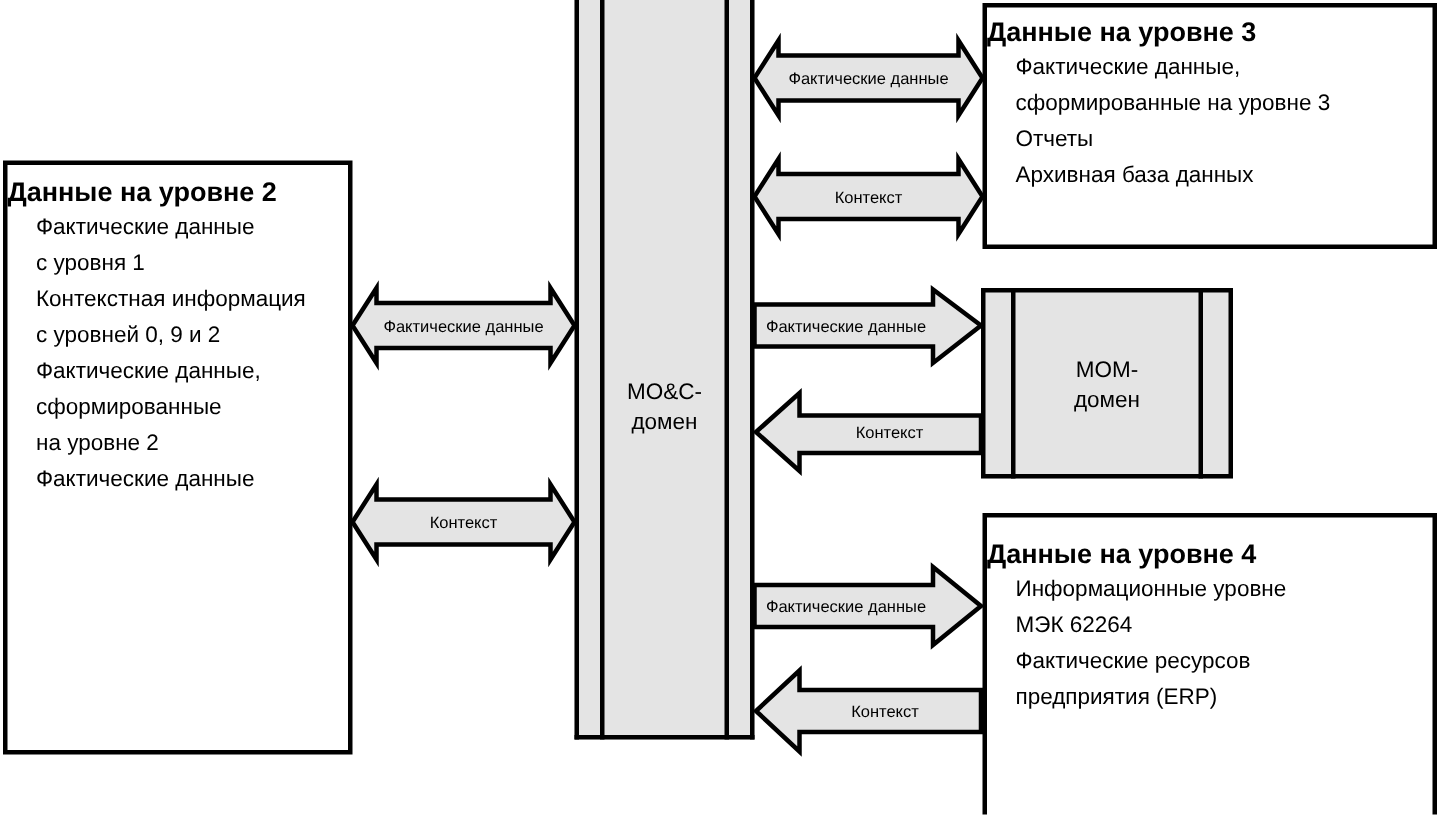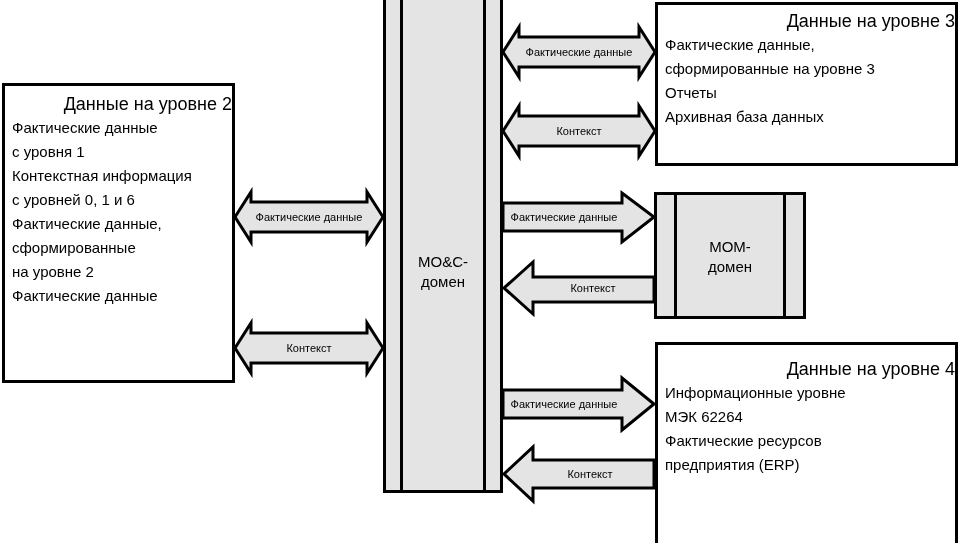--- a/index.html
+++ b/index.html
@@ -1,35 +1,35 @@
 <!DOCTYPE html>
 <html><head>
 <meta charset="utf-8">
 <style>
   html, body { margin:0; padding:0; background:#ffffff; }
   body { width:960px; height:543px; position:relative; overflow:hidden;
          font-family:"Liberation Sans", sans-serif; color:#000; }
   .box { position:absolute; border:3px solid #000; background:#fff; box-sizing:border-box; }
-  .box .title { text-align:right; font-size:18px; line-height:24px; margin-top:6px; }
-  .box .line { font-size:15px; line-height:24px; padding-left:7px; white-space:nowrap; }
+  .box .title { text-align:left; font-size:18px; line-height:24px; margin-top:6px;font-weight:bold; }
+  .box .line { font-size:15px; line-height:24px; padding-left:7px; white-space:nowrap;margin-left:12px; }
   .domain { position:absolute; background:#e4e4e4; border:3px solid #000; box-sizing:border-box; }
   .domain .inner { position:absolute; top:-3px; bottom:-3px; border-left:3px solid #000; border-right:3px solid #000; }
   .domain .label { position:absolute; left:0; right:0; text-align:center; font-size:15px; line-height:20px; }
   svg.arrows { position:absolute; left:0; top:0; }
   .albl { font-family:"Liberation Sans", sans-serif; font-size:11px; }
 </style>
 </head>
 <body>
 
-<div class="box" style="left:2px; top:83px; width:233px; height:300px;">
+<div class="box" style="left:2px; top:107px; width:233px; height:396px;">
   <div class="title">Данные на уровне 2</div>
   <div class="line">Фактические данные</div>
   <div class="line">с уровня 1</div>
   <div class="line">Контекстная информация</div>
-  <div class="line">с уровней 0, 1 и 6</div>
+  <div class="line">с уровней 0, 9 и 2</div>
   <div class="line">Фактические данные,</div>
   <div class="line">сформированные</div>
   <div class="line">на уровне 2</div>
   <div class="line">Фактические данные</div>
 </div>
 
 <div class="box" style="left:655px; top:2px; width:303px; height:164px;">
   <div class="title" style="margin-top:4px;">Данные на уровне 3</div>
   <div class="line">Фактические данные,</div>
   <div class="line">сформированные на уровне 3</div>
@@ -44,21 +44,21 @@
   <div class="line">Фактические ресурсов</div>
   <div class="line">предприятия (ERP)</div>
 </div>
 
 <div class="domain" style="left:383px; top:0px; width:120px; height:493px; border-top:0;">
   <div class="inner" style="left:14px; right:14px; top:0;"></div>
   <div class="label" style="top:252px;">MO&amp;C-</div>
   <div class="label" style="top:272px;">домен</div>
 </div>
 
-<div class="domain" style="left:654px; top:192px; width:152px; height:127px;">
+<div class="domain" style="left:654px; top:192px; width:168px; height:127px;">
   <div class="inner" style="left:17px; right:17px;"></div>
   <div class="label" style="top:42px;">MOM-</div>
   <div class="label" style="top:62px;">домен</div>
 </div>
 
 <svg class="arrows" width="960" height="543">
 
   <g>
     <polygon points="235,217 251,192 251,202 367,202 367,192 383,217 367,242 367,232 251,232 251,242" fill="#e4e4e4" stroke="#000" stroke-width="3" stroke-linejoin="miter"></polygon>
     <text class="albl" x="309" y="221" text-anchor="middle">Фактические данные</text>

